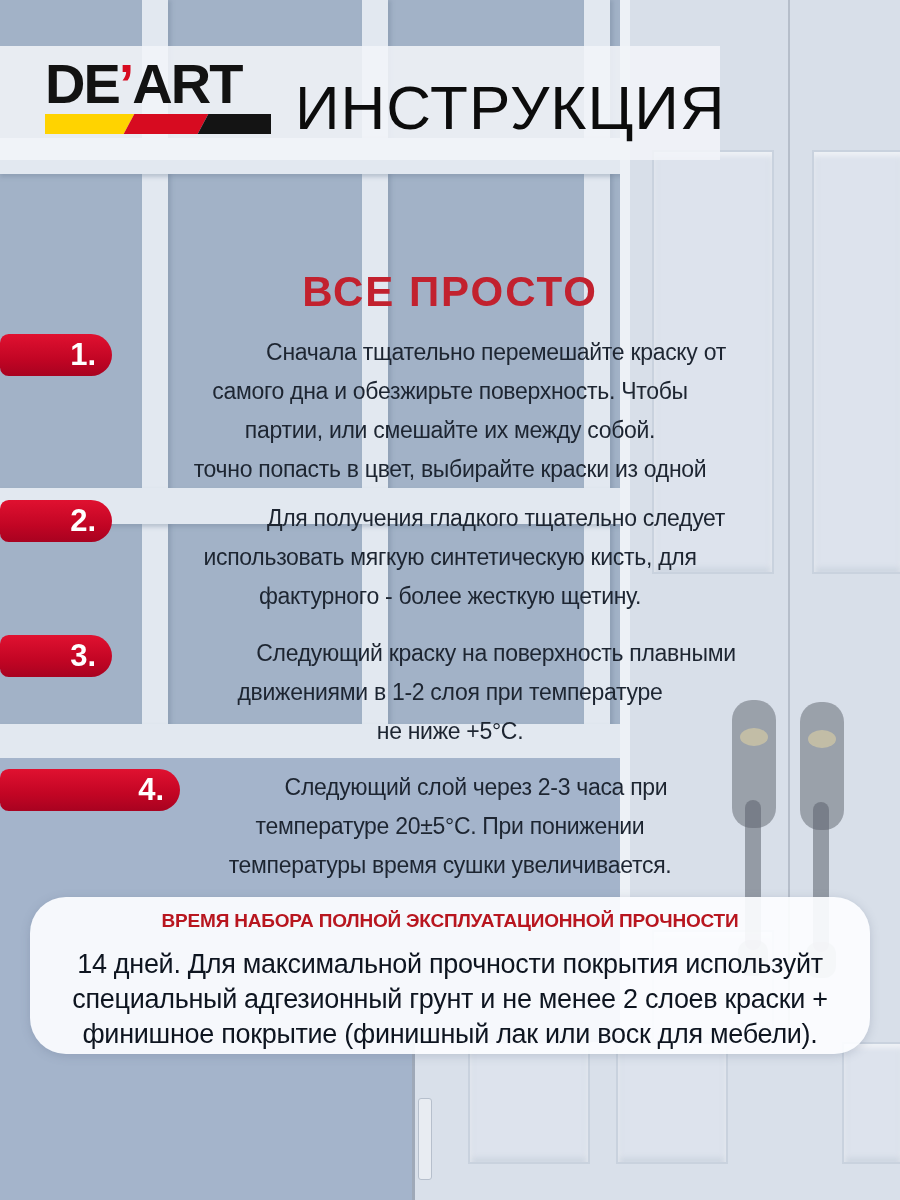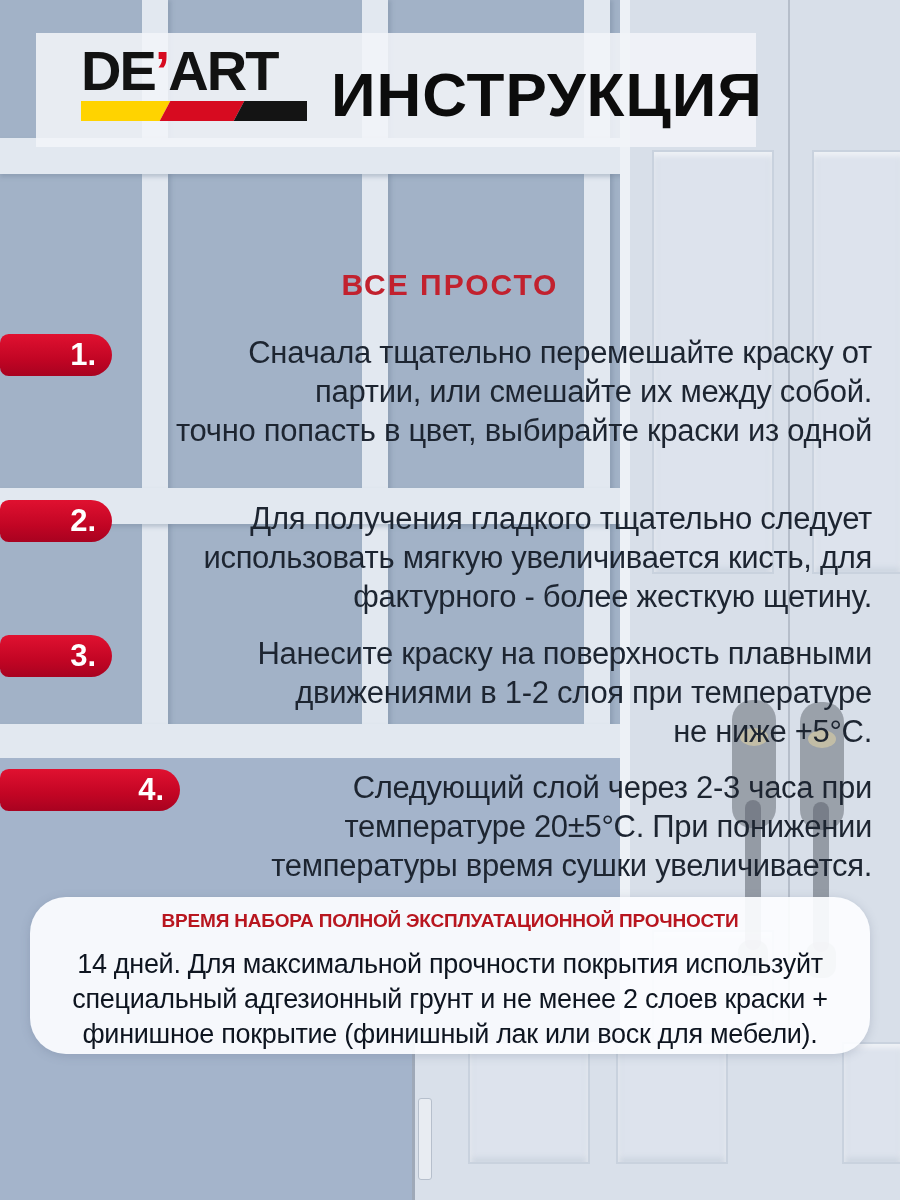--- a/index.html
+++ b/index.html
@@ -30,35 +30,35 @@
   .hinge{position:absolute;left:418px;top:1098px;width:12px;height:80px;background:#e8ecf2;border:1px solid #b6bfcc;border-radius:3px;}
   
   .handle{position:absolute;width:60px;height:210px;}
   .handle .plate{position:absolute;left:8px;top:0;width:44px;height:128px;border-radius:20px;background:rgba(97,103,114,.52);}
   .handle .thumb{position:absolute;left:16px;top:28px;width:28px;height:18px;border-radius:50%;background:rgba(215,205,165,.65);}
   .handle .grip{position:absolute;left:21px;top:100px;width:16px;height:150px;border-radius:9px;background:rgba(92,98,109,.55);}
   .handle .foot{position:absolute;left:14px;top:240px;width:30px;height:36px;border-radius:12px;background:rgba(97,103,114,.5);}
   .hA{left:724px;top:700px;}
   .hB{left:792px;top:702px;}
   
-  .header{position:absolute;left:0;top:33px;width:720px;height:114px;background:rgba(241,244,248,.88);margin-left:36px;}
+  .header{position:absolute;left:0;top:46px;width:720px;height:114px;background:rgba(241,244,248,.88);}
   .logo{position:absolute;left:45px;top:8px;width:230px;}
   .logo-text{font-size:56px;font-weight:bold;letter-spacing:-2px;color:#121212;line-height:60px;}
   .logo-text .apos{color:#d70b20;}
   .logo-stripe{display:flex;overflow:hidden;width:226px;height:20px;margin-top:0px;}
   .logo-stripe .seg{height:20px;transform:skewX(-28deg);}
   .seg.y{width:92px;margin-left:-8px;background:#ffd300;}
   .seg.r{width:74px;background:#d70b20;}
   .seg.k{width:76px;margin-right:-8px;background:#141414;}
   .header-title{position:absolute;left:295px;right:15px;top:26px;text-align:center;
-    font-size:62px;font-weight:bold;color:#0c0c0c;letter-spacing:1px;}
+    font-size:62px;font-weight:normal;color:#0c0c0c;letter-spacing:1px;}
   
   .section-heading{position:absolute;left:0;top:268px;width:900px;text-align:center;
-    font-size:30px;font-weight:bold;color:#c2212e;letter-spacing:2px;}
-  .step{position:absolute;left:0;width:900px;color:#1d2531;font-size:31px;line-height:39px;letter-spacing:-.3px;text-align:right;}
+    font-size:42px;font-weight:bold;color:#c2212e;letter-spacing:2px;}
+  .step{position:absolute;left:0;width:900px;color:#1d2531;font-size:23px;line-height:39px;letter-spacing:-.3px;text-align:center;}
   .step .ln{padding:0 28px;}
   .step .ln.first{padding-left:120px;}
   .step.s4 .ln.first{padding-left:80px;}
   .s1{top:333px}.s2{top:499px}.s3{top:634px}.s4{top:768px}
   .badge{position:absolute;left:0;height:42px;border-radius:10px 24px 24px 10px;
     background:linear-gradient(180deg,#e01130 0%,#c20524 60%,#a80220 100%);
     color:#fff;font-weight:bold;font-size:31px;
     display:flex;align-items:center;justify-content:flex-end;
     padding-right:16px;box-sizing:border-box;}
   .b1{top:334px;width:112px;}
@@ -124,30 +124,31 @@
 
   <div class="section-heading">ВСЕ ПРОСТО</div>
 
   <div class="badge b1">1.</div>
   <div class="badge b2">2.</div>
   <div class="badge b3">3.</div>
   <div class="badge b4">4.</div>
 
   <div class="step s1">
     <div class="ln first">Сначала тщательно перемешайте краску от</div>
+    <div class="ln">самого дна и обезжирьте поверхность. Чтобы</div>
     <div class="ln">партии, или смешайте их между собой.</div>
     <div class="ln">точно попасть в цвет, выбирайте краски из одной</div>
   </div>
   <div class="step s2">
     <div class="ln first">Для получения гладкого тщательно следует</div>
-    <div class="ln">использовать мягкую увеличивается кисть, для</div>
+    <div class="ln">использовать мягкую синтетическую кисть, для</div>
     <div class="ln">фактурного - более жесткую щетину.</div>
   </div>
   <div class="step s3">
-    <div class="ln first">Нанесите краску на поверхность плавными</div>
+    <div class="ln first">Следующий краску на поверхность плавными</div>
     <div class="ln">движениями в 1-2 слоя при температуре</div>
     <div class="ln">не ниже +5°С.</div>
   </div>
   <div class="step s4">
     <div class="ln first">Следующий слой через 2-3 часа при</div>
     <div class="ln">температуре 20±5°С. При понижении</div>
     <div class="ln">температуры время сушки увеличивается.</div>
   </div>
 
   <div class="card">

